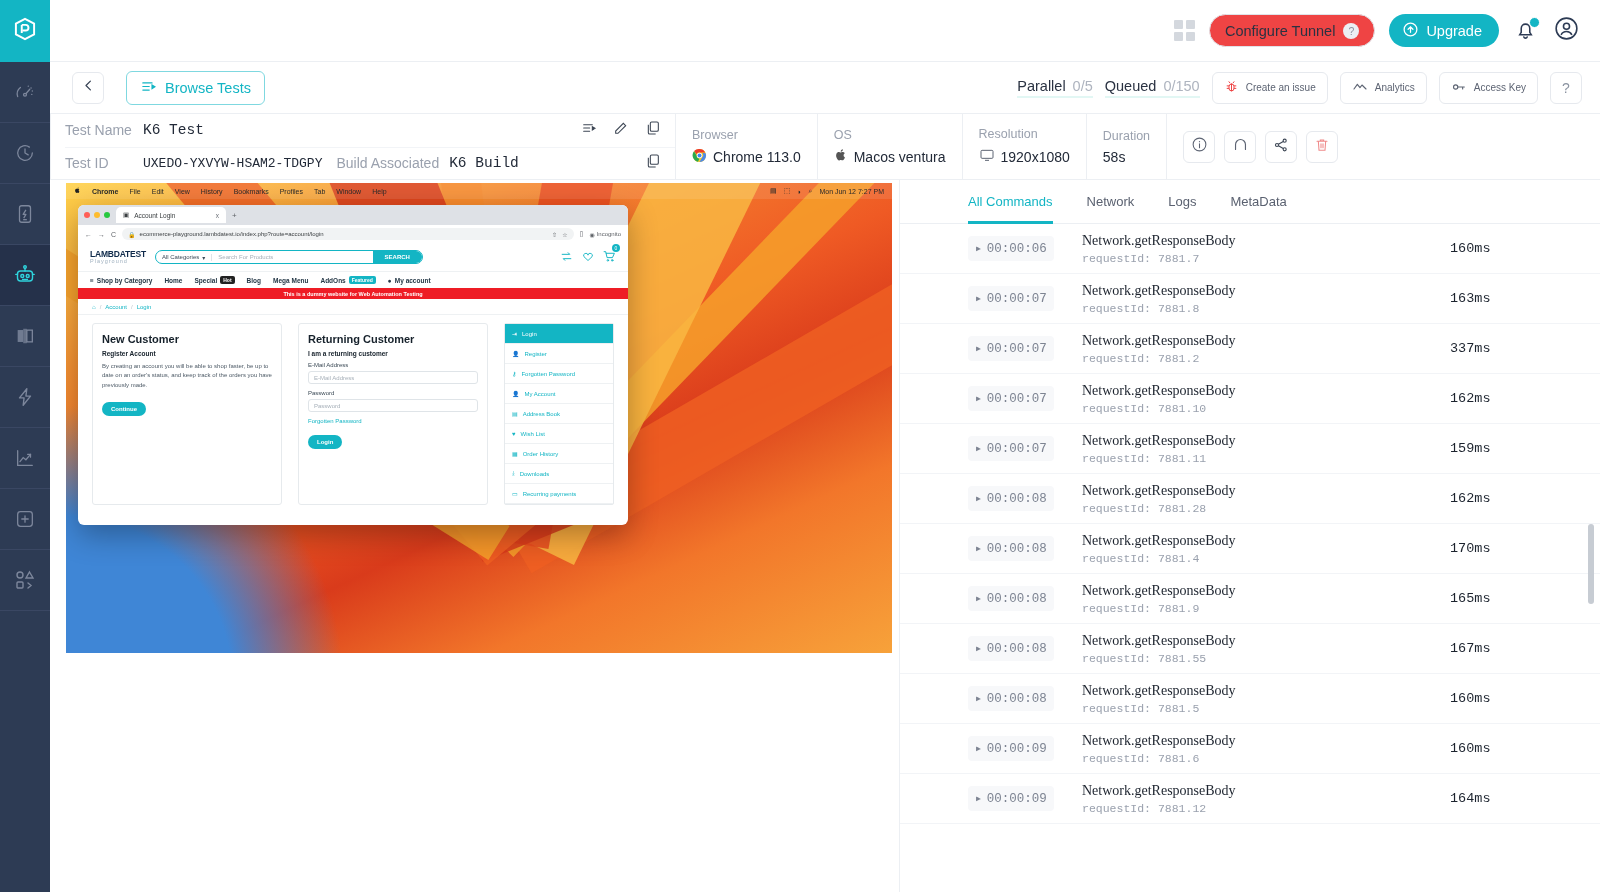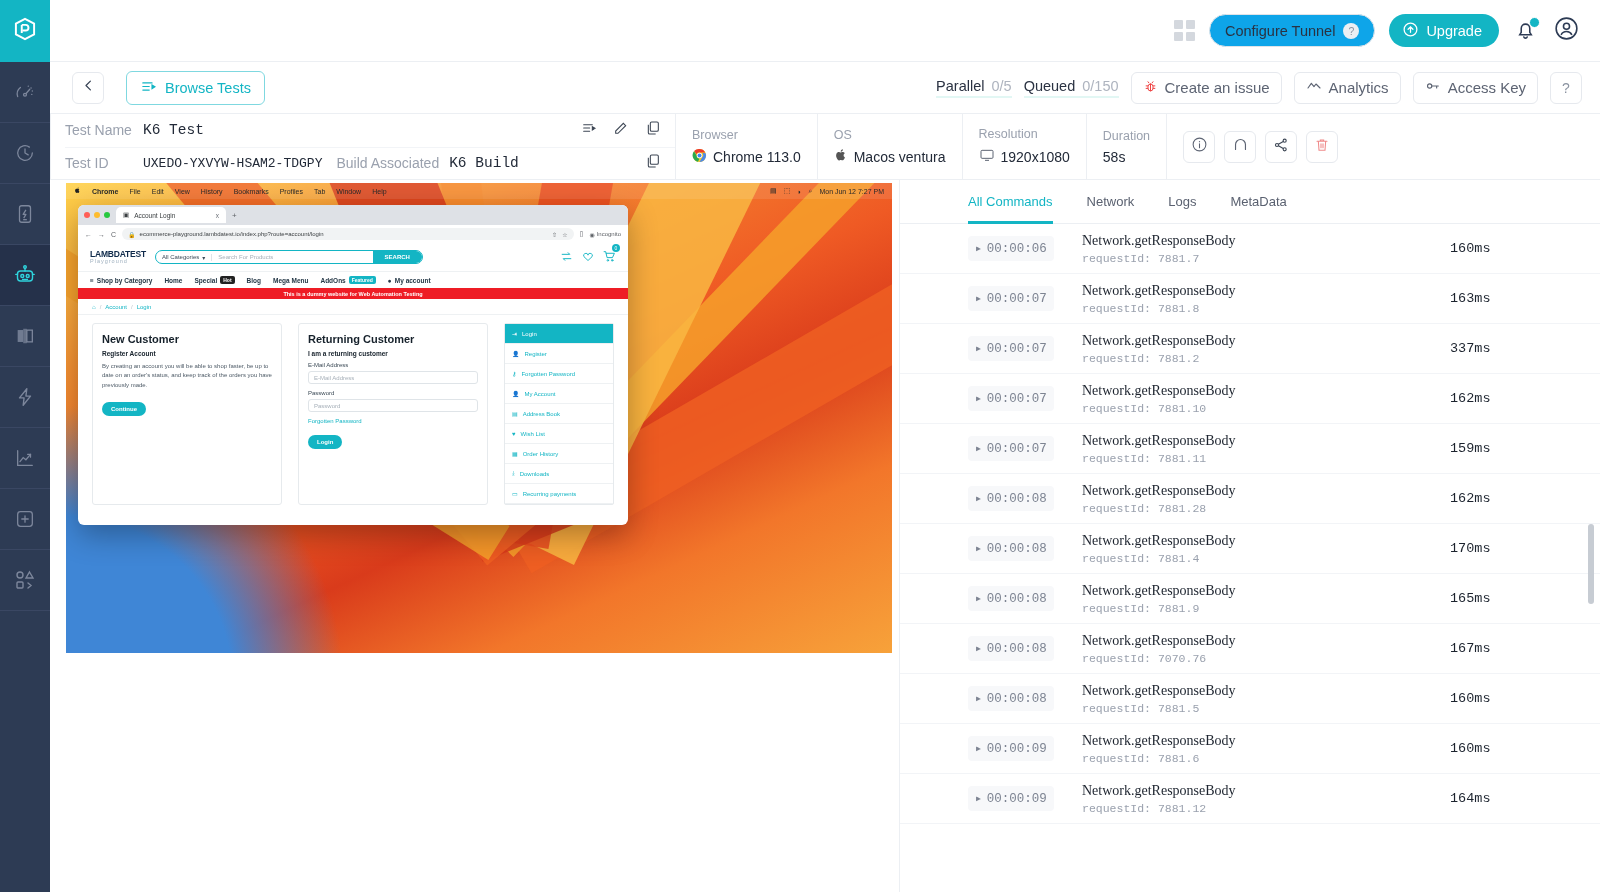--- a/index.html
+++ b/index.html
@@ -38,21 +38,21 @@
     height: 62px; flex: 0 0 62px; background: #fff;
     border-bottom: 1px solid #eceff3;
     display: flex; align-items: center; justify-content: flex-end;
     padding-right: 20px; gap: 14px;
   }
   .grid-icon { display: grid; grid-template-columns: 9px 9px; grid-gap: 3px; }
   .grid-icon i { display:block; width: 9px; height: 9px; background: #d4d8de; border-radius: 1px; }
   .btn-tunnel {
     height: 33px; border: 1px solid #dfe3e8; border-radius: 17px;
     padding: 0 15px; display: flex; align-items: center; gap: 8px;
-    font-size: 14.5px; color: #2a3242; background: #0ea5e9; cursor: pointer;
+    font-size: 14.5px; color: #2a3242; background: #ef4444; cursor: pointer;
   }
   .q-badge {
     width: 16px; height: 16px; border-radius: 50%;
     background: #eceff3; color: #8b93a1;
     font-size: 10.5px; display: flex; align-items: center; justify-content: center;
   }
   .btn-upgrade {
     height: 33px; border: none; border-radius: 17px; background: #13b5c4;
     color: #fff; padding: 0 17px 0 13px; display: flex; align-items: center; gap: 7px;
     font-size: 14.5px; cursor: pointer;
@@ -79,21 +79,21 @@
     display: flex; align-items: center; gap: 8px; cursor: pointer;
   }
   .subbar-right { margin-left: auto; display: flex; align-items: center; gap: 12px; }
   .stat { display: flex; align-items: baseline; gap: 7px; padding-bottom: 3px; }
   .stat .k { font-size: 14.5px; color: #2a3242; }
   .stat .v { font-size: 14.5px; color: #aeb4bf; }
   .stat-u { border-bottom: 2px solid #e2f7f4; padding-bottom: 2px; }
   .pill-btn {
     height: 32px; border: 1px solid #e6e9ee; border-radius: 6px; background: #fff;
     padding: 0 11px; display: flex; align-items: center; gap: 7px;
-    font-size: 15px; color: #5d6473; cursor: pointer;
+    font-size: 10px; color: #5d6473; cursor: pointer;
   }
   .help-btn {
     width: 32px; height: 32px; border: 1px solid #e6e9ee; border-radius: 6px; background: #fff;
     display:flex; align-items:center; justify-content:center; font-size: 14px; color:#8b93a1; cursor:pointer;
   }
 
   
   .metabar {
     height: 66px; flex: 0 0 66px; background: #fff;
     border-bottom: 1px solid #eceff3; display: flex; align-items: stretch;
@@ -849,21 +849,21 @@
               </div>
               <div class="cmd-dur">165ms</div>
             </div>
             <div class="cmd-row">
               <div class="time-chip">
                 <span style="font-size: 8px;">▶</span>
                 <span>00:00:08</span>
               </div>
               <div class="cmd-mid">
                 <div class="cmd-name">Network.getResponseBody</div>
-                <div class="cmd-sub">requestId: 7070.76</div>
+                <div class="cmd-sub">requestId: 7881.55</div>
               </div>
               <div class="cmd-dur">167ms</div>
             </div>
             <div class="cmd-row">
               <div class="time-chip">
                 <span style="font-size: 8px;">▶</span>
                 <span>00:00:08</span>
               </div>
               <div class="cmd-mid">
                 <div class="cmd-name">Network.getResponseBody</div>

